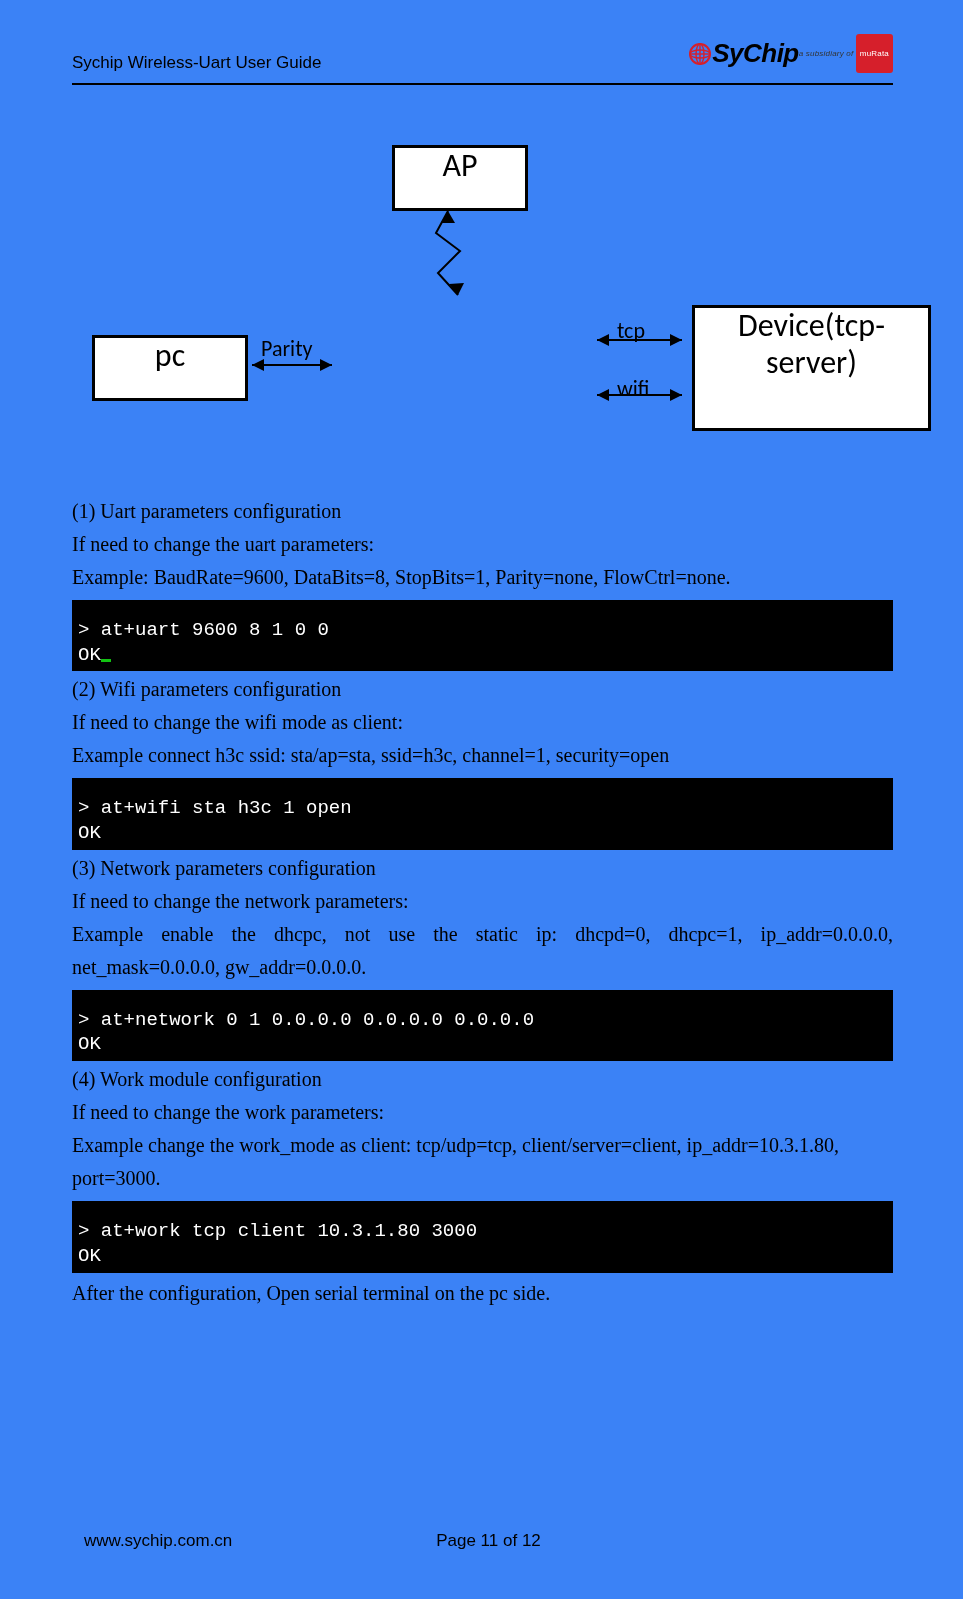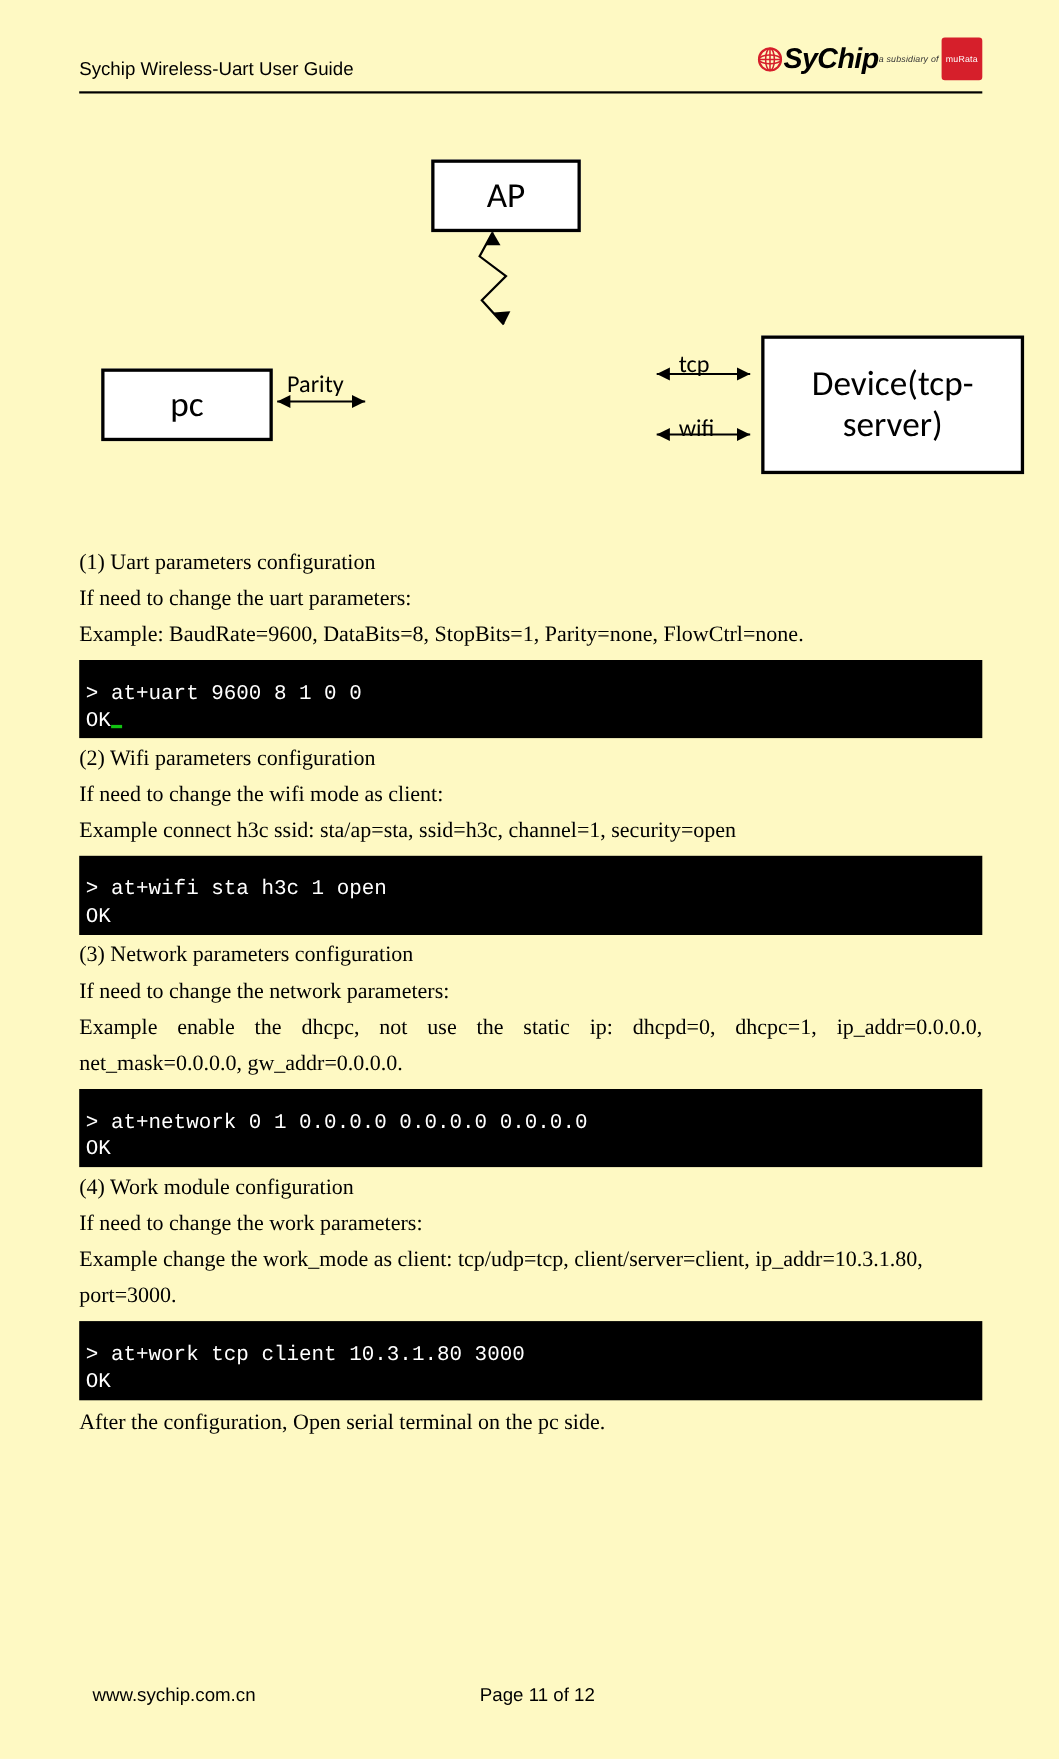--- a/index.html
+++ b/index.html
@@ -12,21 +12,21 @@
     font-family:"Times New Roman",Times,serif;
     color:#000;
   }
   .page{
     width:var(--page-w);
     height:var(--page-h);
     margin:0 auto;
     position:relative;
     box-sizing:border-box;
     padding:32px 70px 48px 72px;
-    background:#fef9c3;
+    background:#3b82f6;
   }
   .header{
     display:flex;
     justify-content:space-between;
     align-items:flex-end;
     padding-bottom:6px;
   }
   .header-title{
     font-family:Arial,Helvetica,sans-serif;
     font-size:17px;
@@ -82,21 +82,21 @@
   .dbox{
     position:absolute;
     border:3px solid #000;
     background:#fff;
     font-family:"Calibri","Segoe UI",Arial,sans-serif;
     font-size:32px;
     line-height:1.15;
     display:flex;
     flex-direction:column;
     align-items:center;
-    justify-content:center;
+    justify-content:flex-start;
     text-align:center;
   }
   .dbox.ap{left:320px;top:0;width:130px;height:60px;}
   .dbox.pc{left:20px;top:190px;width:150px;height:60px;}
   .dbox.wu{left:270px;top:160px;width:245px;height:120px;}
   .dbox.dv{left:620px;top:160px;width:233px;height:120px;}
 
   .dlabel{
     position:absolute;
     font-family:"Calibri","Segoe UI",Arial,sans-serif;

